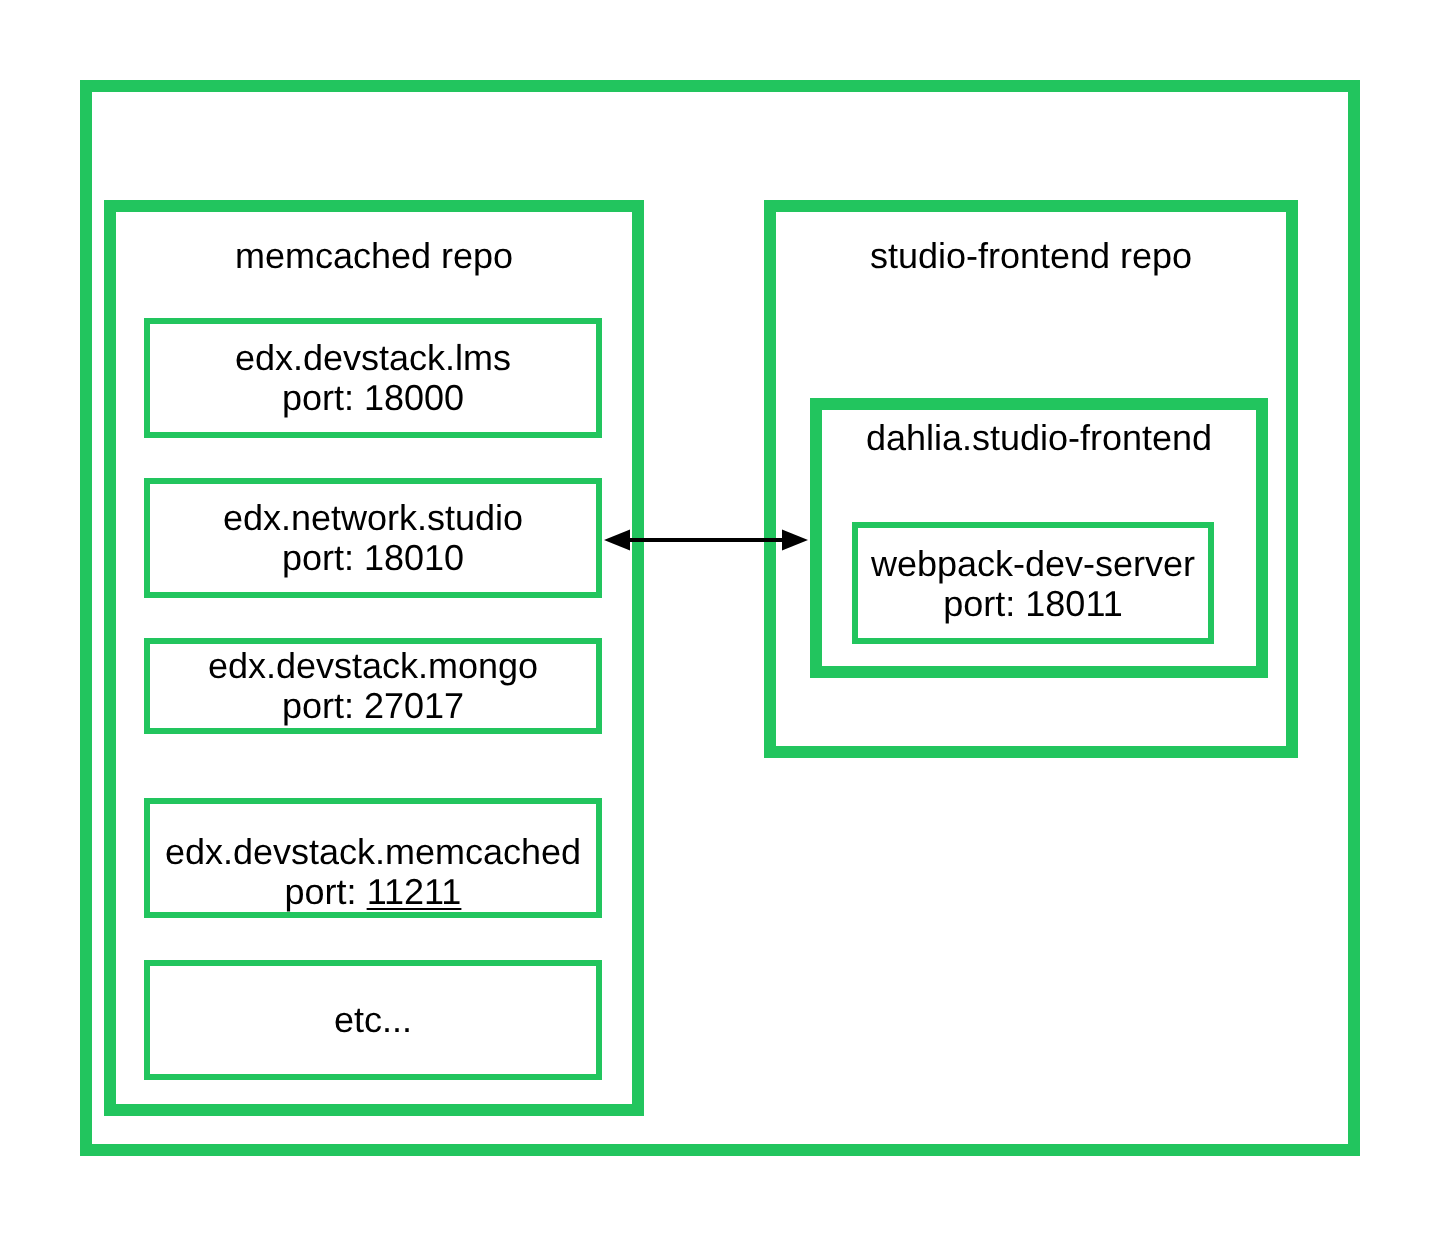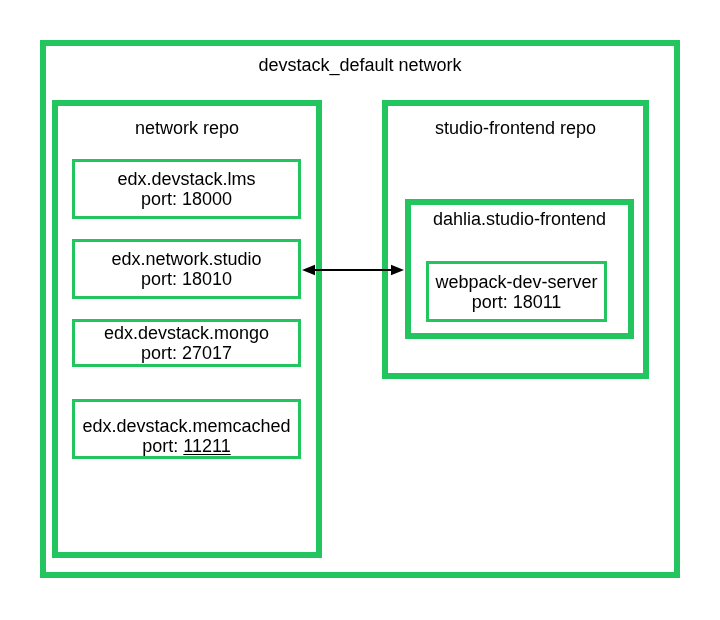--- a/index.html
+++ b/index.html
@@ -69,24 +69,23 @@
   #dahlia-box         { left: 405px; top: 199px; width: 229px; height: 140px; }
   #dahlia-label       { left: 405px; top: 208px; width: 229px; }
   #svc-webpack        { left: 426px; top: 261px; width: 181px; height: 61px; }
 </style>
 </head>
 <body>
 
 <div id="canvas">
 
   <div id="network-box" class="box"></div>
-  <div id="network-title" class="shape-label">devstack_default network</div>
 
   <div id="devstack-repo-box" class="box"></div>
-  <div id="devstack-repo-label" class="shape-label">network repo</div>
+  <div id="devstack-repo-label" class="shape-label">memcached repo</div>
 
   <div id="svc-lms" class="box thick service">
     <div>edx.devstack.lms</div>
     <div class="port-line">
       <span>port:</span><span class="port-value">18000</span>
     </div>
   </div>
 
   <div id="svc-studio" class="box thick service">
     <div>edx.network.studio</div>
@@ -102,20 +101,23 @@
     </div>
   </div>
 
   <div id="svc-memcached" class="box thick service">
     <div>edx.devstack.memcached</div>
     <div class="port-line">
       <span>port:</span><span class="port-value underlined">11211</span>
     </div>
   </div>
 
+  <div id="svc-etc" class="box thick service">
+    <div>etc...</div>
+  </div>
 
   <div id="frontend-repo-box" class="box"></div>
   <div id="frontend-repo-label" class="shape-label">studio-frontend repo</div>
 
   <div id="dahlia-box" class="box"></div>
   <div id="dahlia-label" class="shape-label">dahlia.studio-frontend</div>
 
   <div id="svc-webpack" class="box thick service">
     <div>webpack-dev-server</div>
     <div class="port-line">

